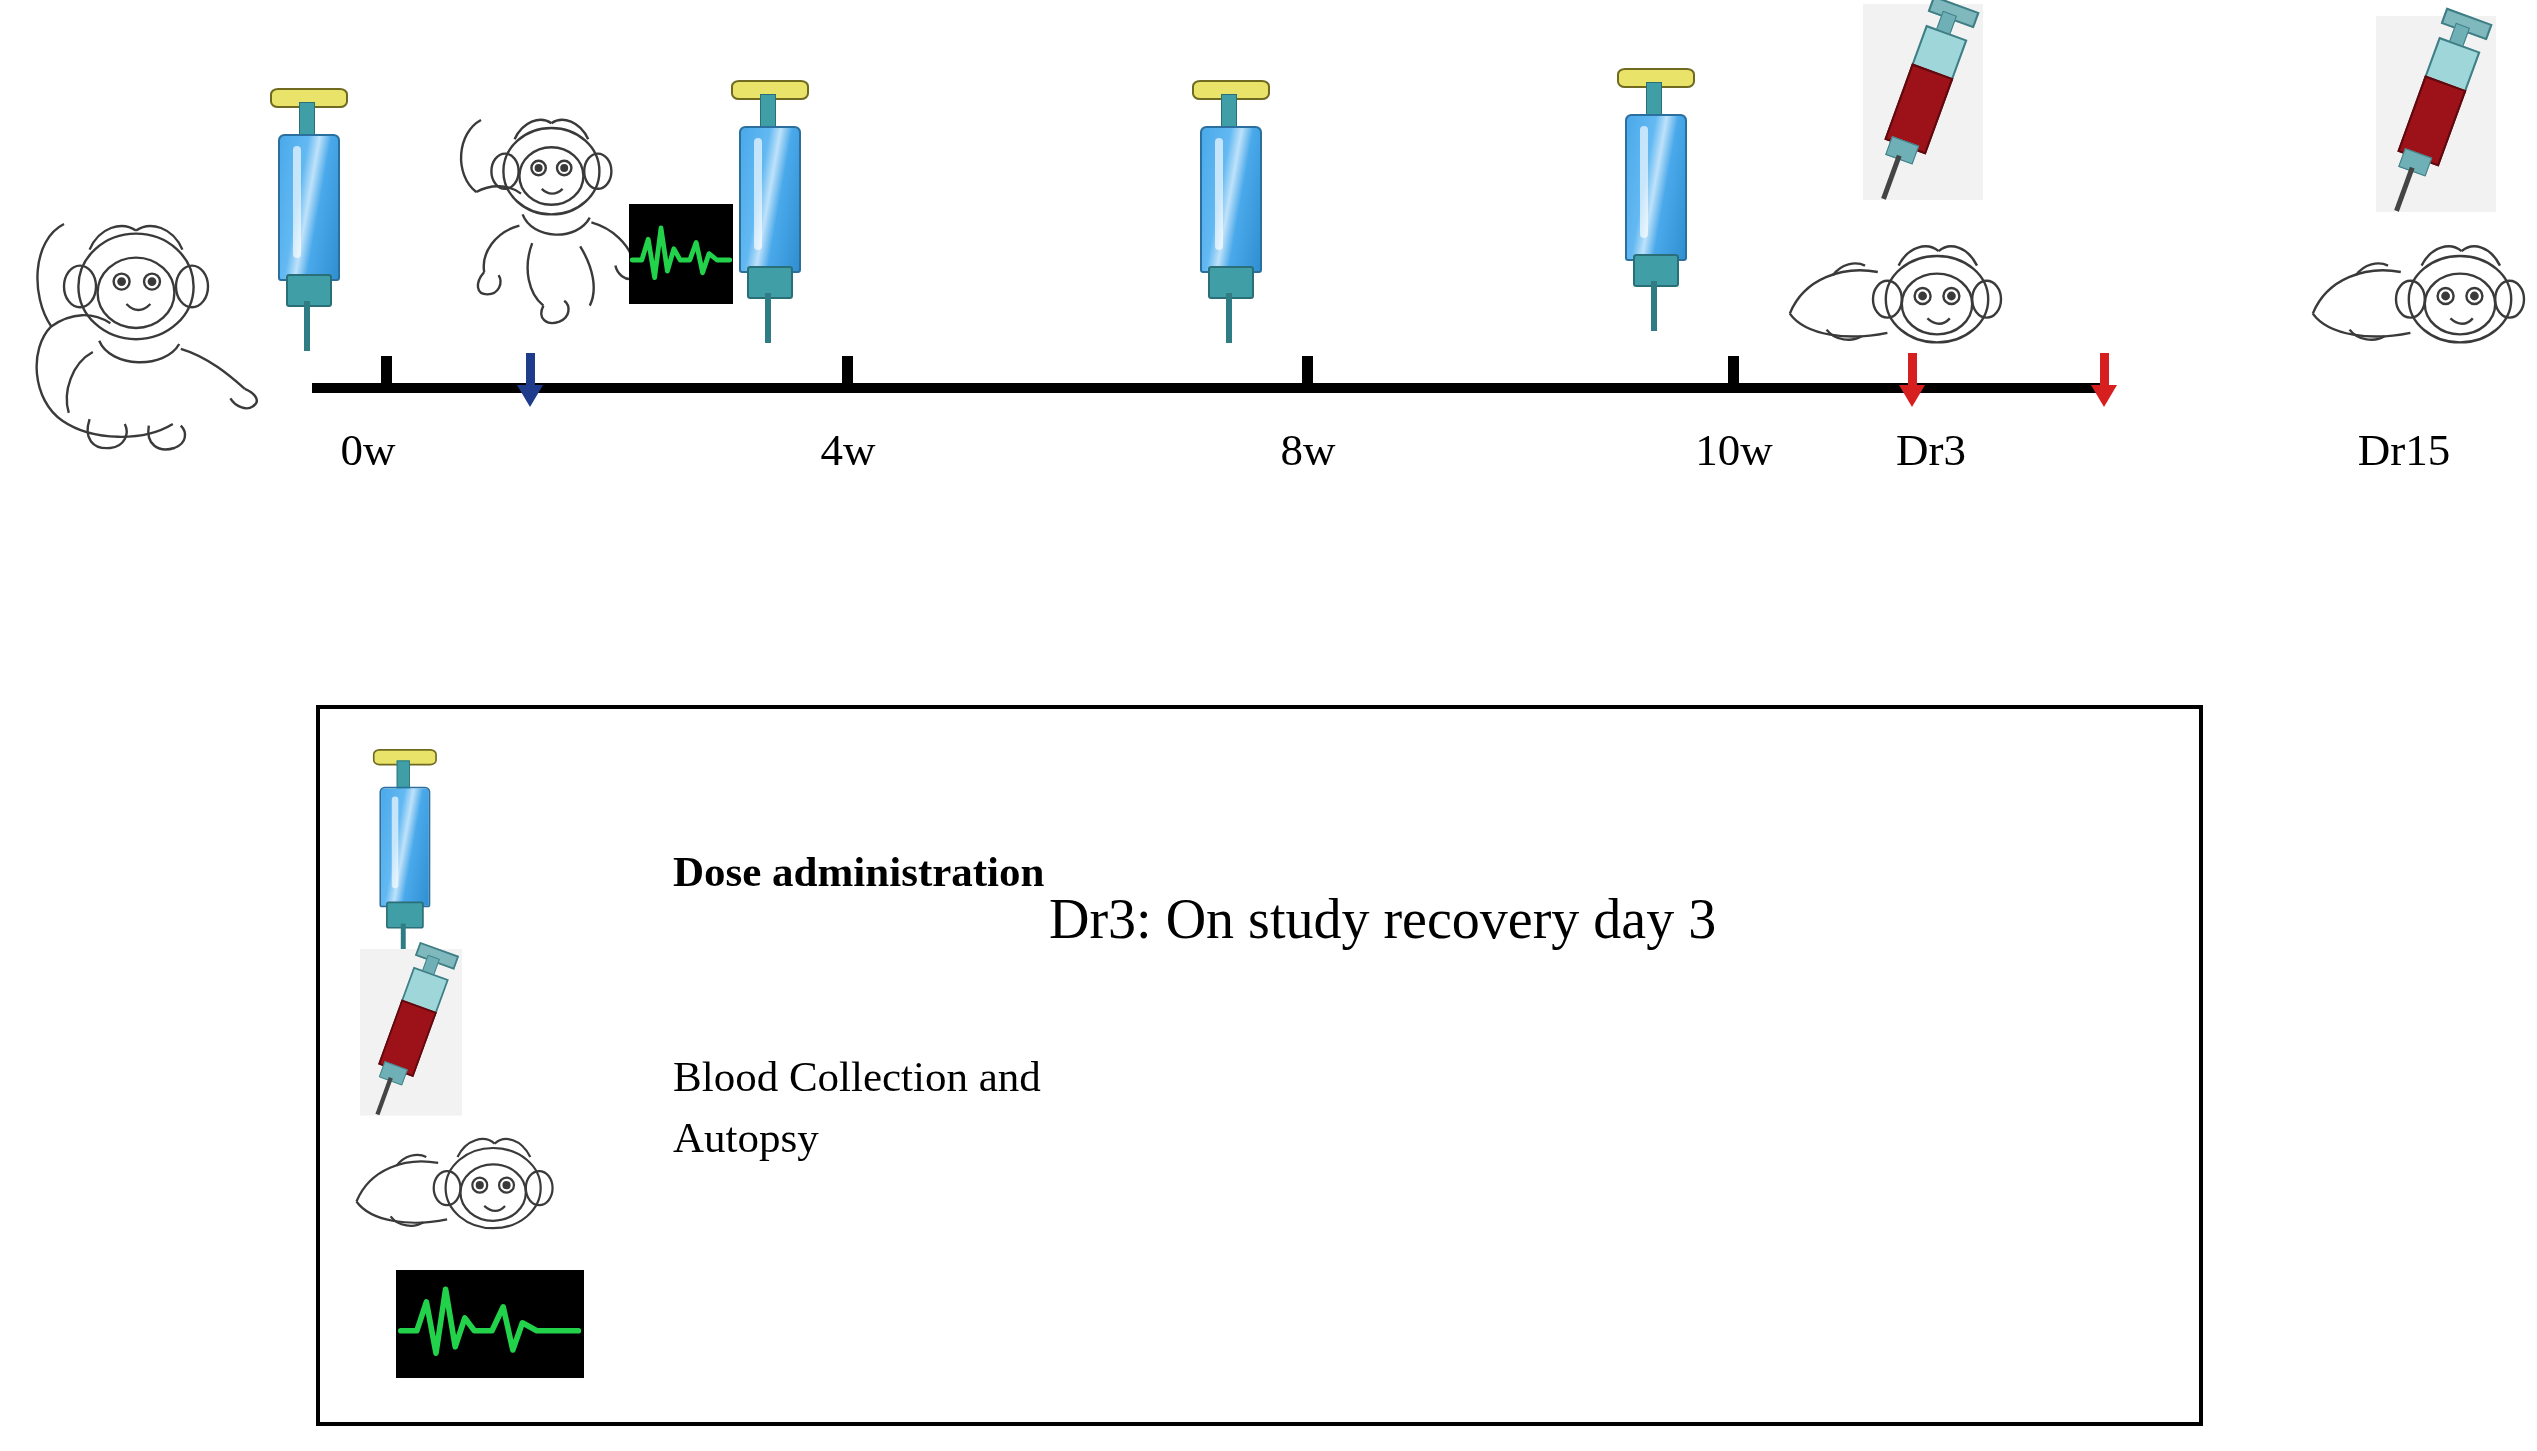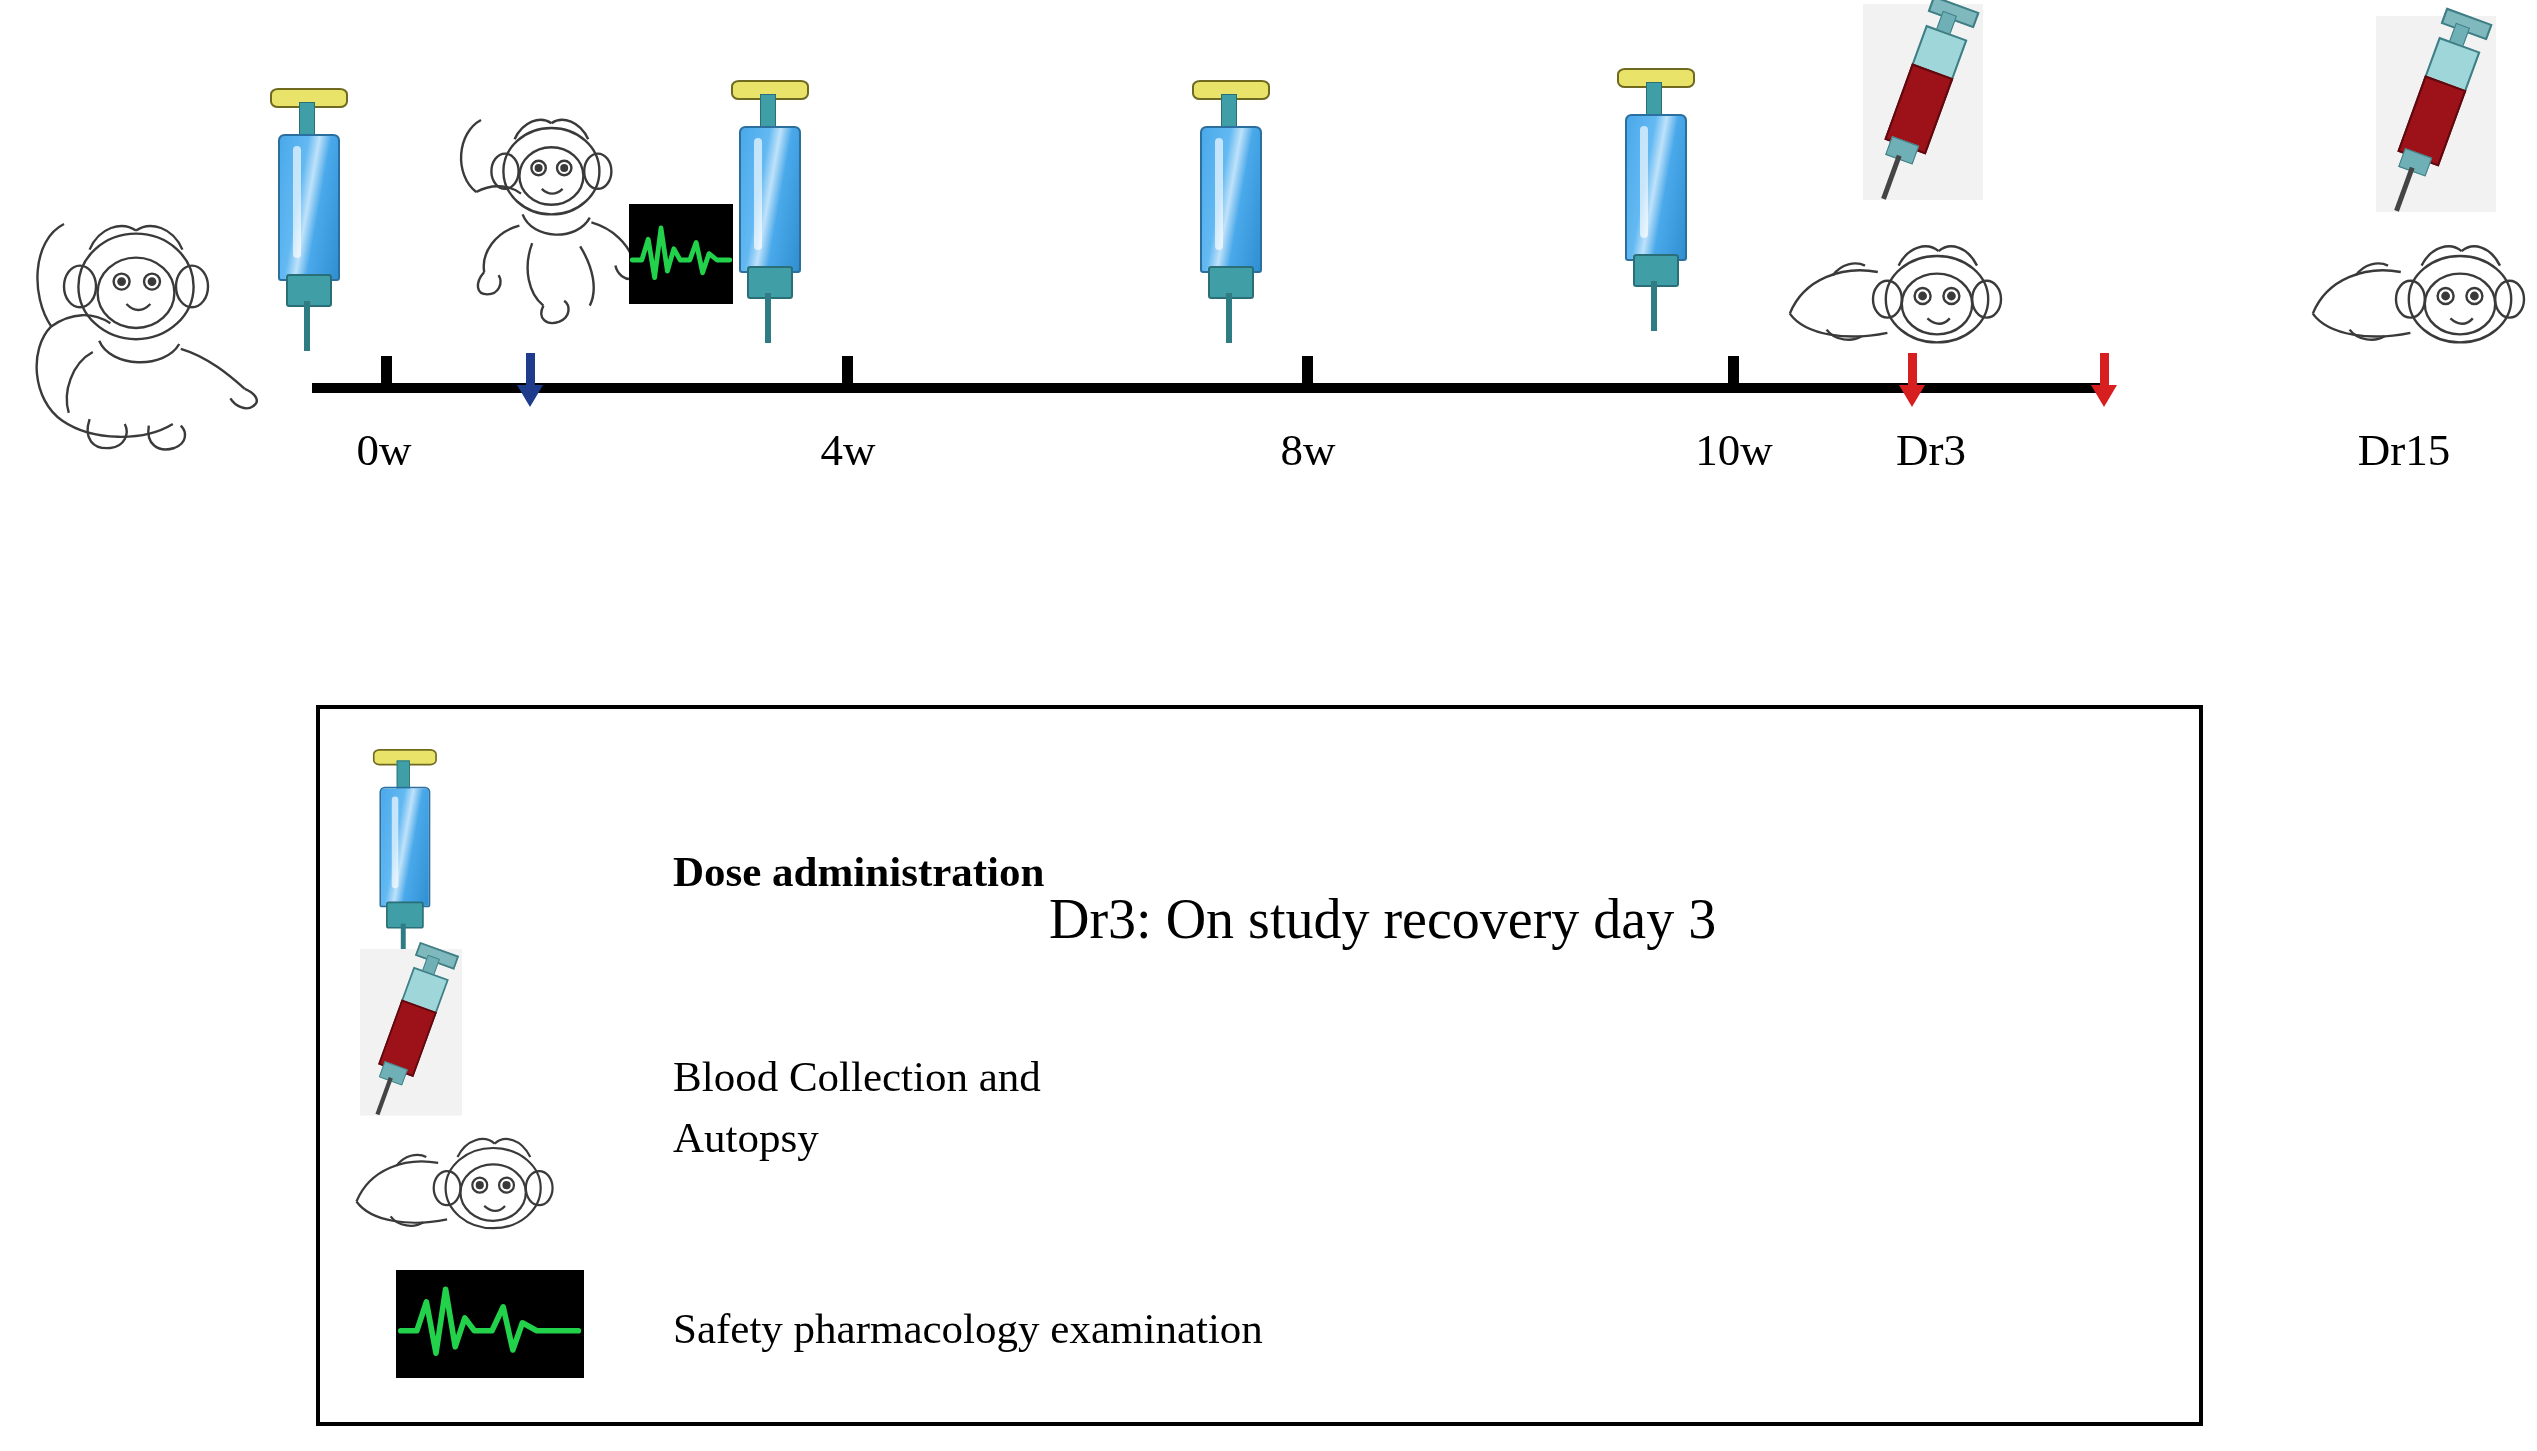--- a/index.html
+++ b/index.html
@@ -399,21 +399,21 @@
     </svg>
   </div>
 
   <div class="axis-line"></div>
 
   <div class="tick" style="left:381px;"></div>
   <div class="tick" style="left:842px;"></div>
   <div class="tick" style="left:1302px;"></div>
   <div class="tick" style="left:1728px;"></div>
 
-  <div class="tick-label" style="left:384px;">0w</div>
+  <div class="tick-label" style="left:368px;">0w</div>
   <div class="tick-label" style="left:848px;">4w</div>
   <div class="tick-label" style="left:1308px;font-family:Liberation Serif, serif;">8w</div>
   <div class="tick-label" style="left:1734px;">10w</div>
   <div class="tick-label" style="left:1923px;margin-left:8px;">Dr3</div>
   <div class="tick-label" style="left:2404px;">Dr15</div>
 
   <div class="arrow-down arrow-blue" style="left:517px; top:353px; height:58px;">
     <div class="shaft"></div>
     <div class="head"></div>
   </div>
@@ -471,17 +471,16 @@
     </svg>
   </div>
   <div class="legend-text" style="left:353px; top:337px;">Blood Collection and
 Autopsy</div>
 
   <div class="ecg-icon" style="left:76px; top:561px; width:188px; height:108px;">
     <svg width="188" height="108" viewBox="0 0 235 135">
       <polyline points="6,76 26,76 38,40 50,104 62,24 74,96 86,60 98,76 120,76 134,46 146,100 158,66 176,76 228,76" fill="none" stroke="#22d24a" stroke-width="7" stroke-linejoin="round" stroke-linecap="round"></polyline>
     </svg>
   </div>
-  <div class="legend-text" style="left:353px; top:589px;">Safety pharmacology examination</div>
 
   <div class="legend-note" style="left:729px; top:180px;">Dr3: On study recovery day 3</div>
 </div>
 
 
 </body></html>

